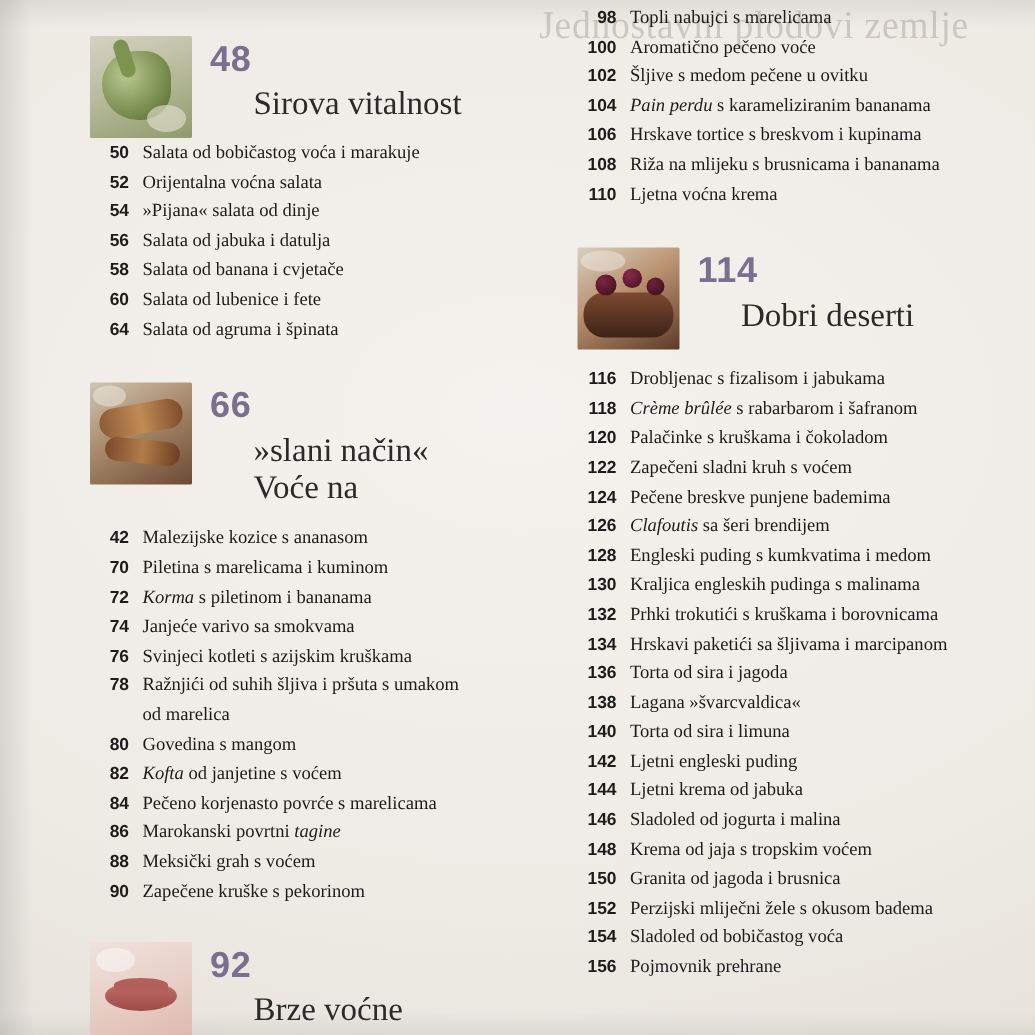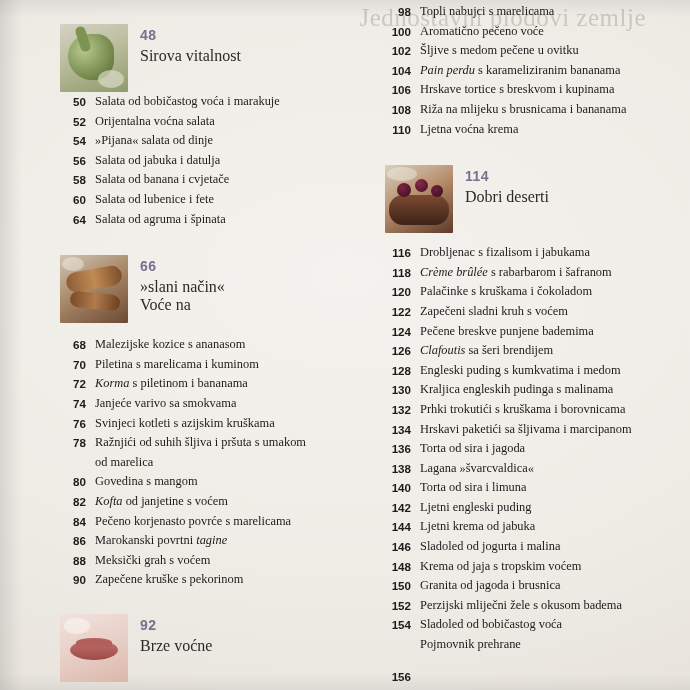--- a/index.html
+++ b/index.html
@@ -34,26 +34,27 @@
   
   .sec{position:relative;}
   .sec-head{display:flex;align-items:flex-start;}
   .thumb{
     width:68px;height:68px;flex:0 0 68px;margin-right:12px;
     border-radius:1px;overflow:hidden;position:relative;
   }
   .thumb i{position:absolute;display:block;}
   .sec-title{padding-top:4px;}
   .sec-num{
-    font-size:14px;font-weight:bold;color:#7a6f8f;letter-spacing:.5px;line-height:1;
+    font-size:24px;font-weight:bold;color:#7a6f8f;letter-spacing:.5px;line-height:1;
     font-family:"Liberation Sans", sans-serif;
   }
   .sec-name{
-    font-size:16px;color:#2a2a2a;line-height:1.12;margin-top:5px;
+    font-size:22px;color:#2a2a2a;line-height:1.12;margin-top:5px;
     font-family:"Liberation Serif", serif;
+    margin-left:29px;
   }
   .sec-name span{display:block;}
 
   
   ul.list{list-style:none;margin:0;padding:0;}
   ul.list li{
     display:flex;font-size:12.4px;line-height:1.58;color:#1b1b1b;
   }
   ul.list li .pg{
     width:26px;flex:0 0 26px;text-align:right;margin-right:9px;
@@ -63,21 +64,21 @@
   }
   ul.list li .tx{flex:1;}
   ul.list li .tx em{font-style:italic;}
   ul.list li .tx .cont{display:block;padding-left:0;}
 
   .left-list{margin-left:82px;margin-top:8px;}
   .right-list{margin-left:0;}
   .right-list li .pg{width:26px;flex:0 0 26px;}
 
   .back{margin-left:0;margin-top:22px;}
-  .back li .pg{font-weight:bold;margin-top:32px;}
+  .back li .pg{font-weight:bold;}
 
   
   .th-artichoke{background:linear-gradient(160deg,#d6d2c4 0%,#bdbfa2 40%,#8f9b6b 100%);}
   .th-artichoke i.a{left:8px;top:10px;width:46px;height:46px;border-radius:50% 40% 45% 55%;
      background:radial-gradient(circle at 35% 35%,#b9c98f,#6f8446 70%,#4e6430 100%);}
   .th-artichoke i.b{left:18px;top:2px;width:10px;height:26px;border-radius:6px;
      background:#7d9350;transform:rotate(-18deg);}
   .th-artichoke i.c{right:4px;bottom:4px;width:26px;height:18px;border-radius:50%;
      background:rgba(226,222,206,.65);}
 
@@ -170,21 +171,21 @@
         <div class="sec-title">
           <div class="sec-num">66</div>
           <div class="sec-name">
             <span>»slani način«</span>
             <span>Voće na</span>
           </div>
         </div>
       </div>
       <ul class="list left-list" style="margin-top:12px;">
         <li>
-            <span class="pg">68</span>
+            <span class="pg">42</span>
             <span class="tx">Malezijske kozice s ananasom</span>
           </li>
         <li>
             <span class="pg">70</span>
             <span class="tx">Piletina s marelicama i kuminom</span>
           </li>
         <li>
             <span class="pg">72</span>
             <span class="tx"><em>Korma</em> s piletinom i bananama</span>
           </li>

